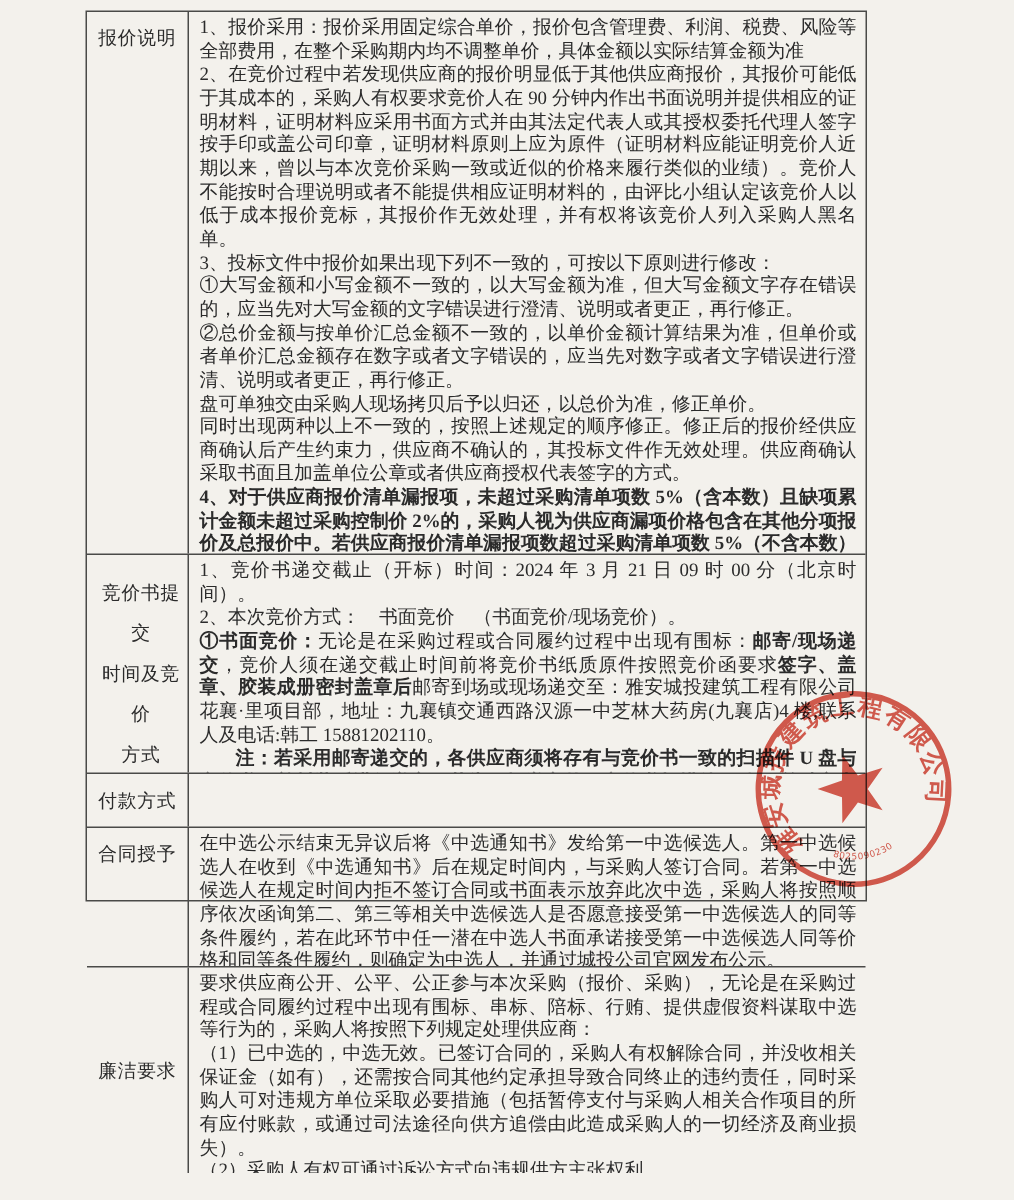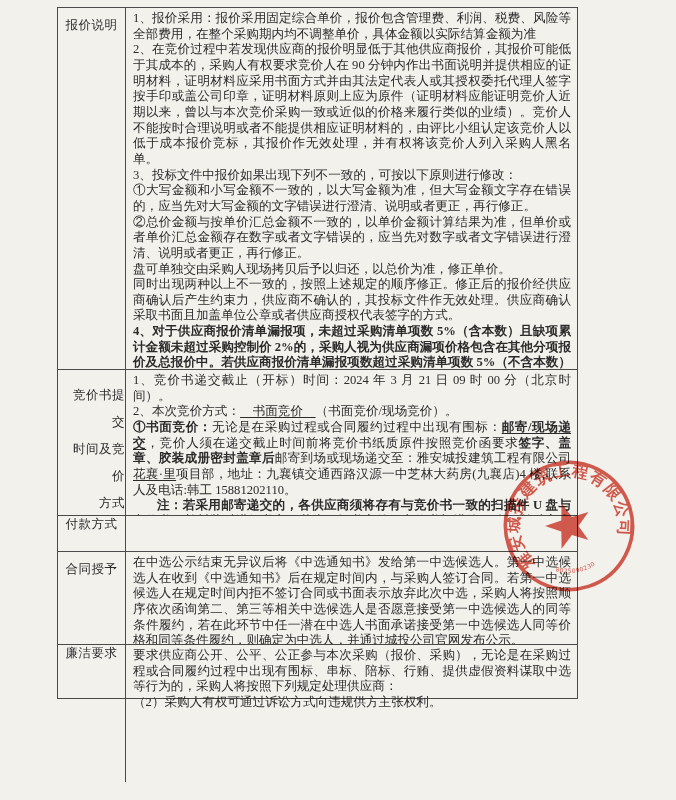--- a/index.html
+++ b/index.html
@@ -17,21 +17,21 @@
   }
   .page{
     position:relative;
     width:676px;height:800px;
     background:var(--paper);
     color:var(--ink);
   }
   .doc-table{
     position:absolute;
     left:57px;top:7px;
-    width:521px;height:692px;
+    width:521px;height:594px;
     border:1.5px solid var(--line);
     box-sizing:border-box;
     background:transparent;
   }
   .t-row{
     display:flex;
     box-sizing:border-box;
     border-bottom:1px solid var(--line);
   }
   .t-row:last-child{border-bottom:none;}
@@ -45,42 +45,42 @@
     flex:0 0 68px;
     box-sizing:border-box;
     border-right:1px solid var(--line);
     font-size:12.5px;
     line-height:16px;
     text-align:center;
     padding-top:9px;
     letter-spacing:.5px;
   }
   .cell-label.v-mid{
-    display:flex;flex-direction:column;justify-content:flex-start;
+    display:flex;flex-direction:column;justify-content:center;
     padding-top:0;
   }
   .cell-label.multi{
-    text-align:right;
+    text-align:center;
     padding-left:5px;
     padding-top:12px;
   }
   .cell-label.multi .label-line{line-height:27px;}
   .cell-content{
     flex:1 1 auto;
     box-sizing:border-box;
     padding:3px 6px 0 7px;
     font-size:12.6px;
     line-height:15.65px;
     text-align:justify;
     overflow:hidden;
   }
   .para{margin:0;}
   .para.indent{text-indent:1.9em;}
   .run.b{font-weight:700;}
-  .run.u{text-decoration:underline;text-underline-offset:2px;}
+  .run.u{text-underline-offset:2px;}
   .seal{
     position:absolute;
     left:484px;top:441px;
     width:170px;height:170px;
     transform:rotate(-18deg);
     mix-blend-mode:multiply;
     opacity:.82;
     pointer-events:none;
   }
   .seal svg{display:block;}
@@ -135,20 +135,21 @@
         <div class="cell-content">
           <p class="para"><span class="run">在中选公示结束无异议后将《中选通知书》发给第一中选候选人。第一中选候选人在收到《中选通知书》后在规定时间内，与采购人签订合同。若第一中选候选人在规定时间内拒不签订合同或书面表示放弃此次中选，采购人将按照顺序依次函询第二、第三等相关中选候选人是否愿意接受第一中选候选人的同等条件履约，若在此环节中任一潜在中选人书面承诺接受第一中选候选人同等价格和同等条件履约，则确定为中选人，并通过城投公司官网发布公示。</span></p>
         </div>
       </div>
       <div class="t-row">
         <div class="cell-label v-mid">
           <div class="label-line">廉洁要求</div>
         </div>
         <div class="cell-content">
           <p class="para"><span class="run">要求供应商公开、公平、公正参与本次采购（报价、采购），无论是在采购过程或合同履约过程中出现有围标、串标、陪标、行贿、提供虚假资料谋取中选等行为的，采购人将按照下列规定处理供应商：</span></p>
+          <p class="para"><span class="run">（1）已中选的，中选无效。已签订合同的，采购人有权解除合同，并没收相关保证金（如有），还需按合同其他约定承担导致合同终止的违约责任，同时采购人可对违规方单位采取必要措施（包括暂停支付与采购人相关合作项目的所有应付账款，或通过司法途径向供方追偿由此造成采购人的一切经济及商业损失）。</span></p>
           <p class="para"><span class="run">（2）采购人有权可通过诉讼方式向违规供方主张权利。</span></p>
         </div>
       </div>
     </div>
 
   <div class="seal">
     <svg viewBox="0 0 170 170" width="170" height="170">
       <defs>
         <path id="arcText" d="M 41.7,110 A 50,50 0 1 1 128.3,110"></path>
         <path id="arcNum" d="M 58,123.5 A 47,47 0 0 0 112,123.5"></path>

